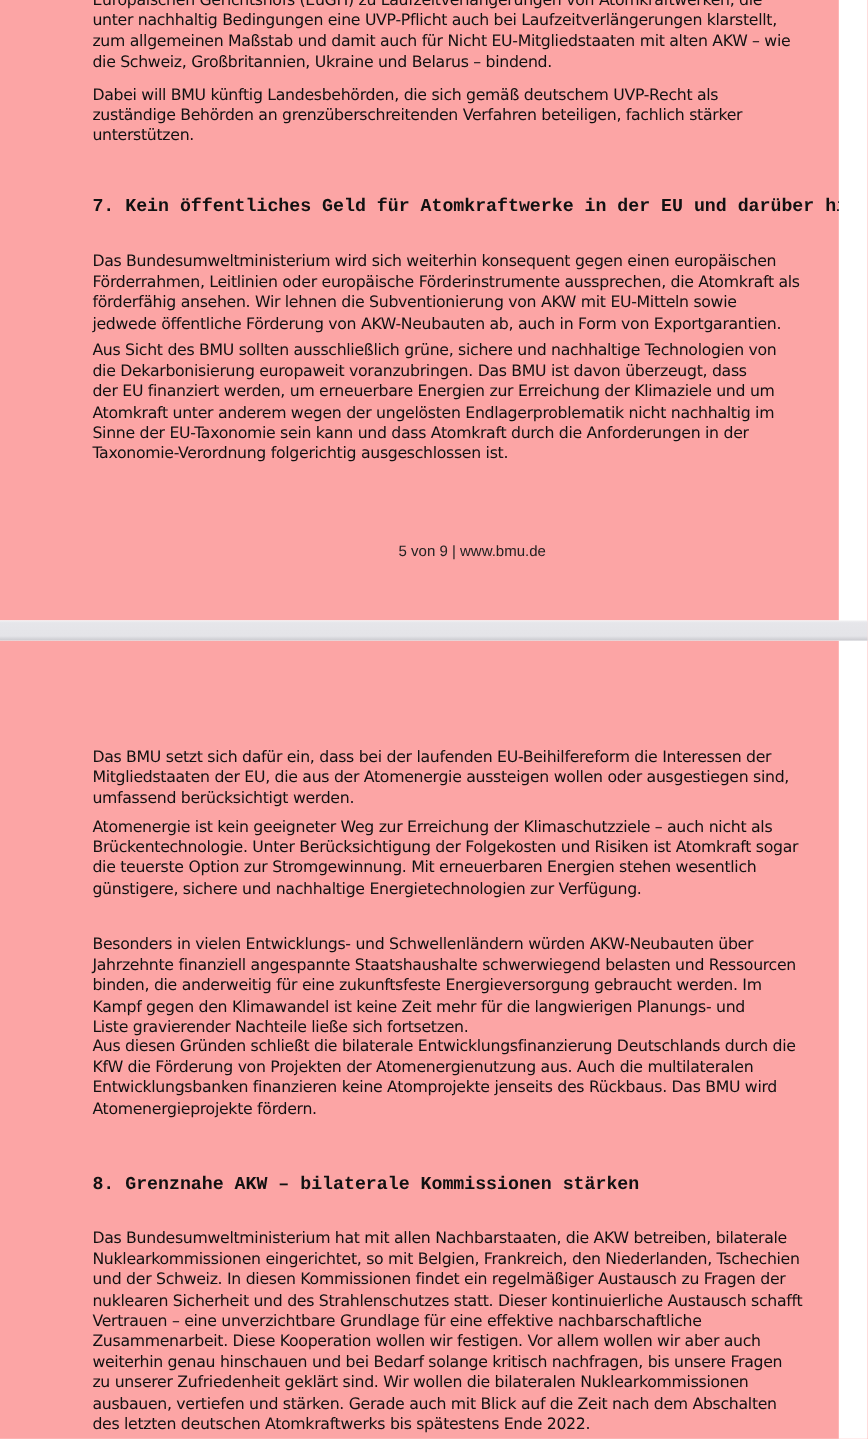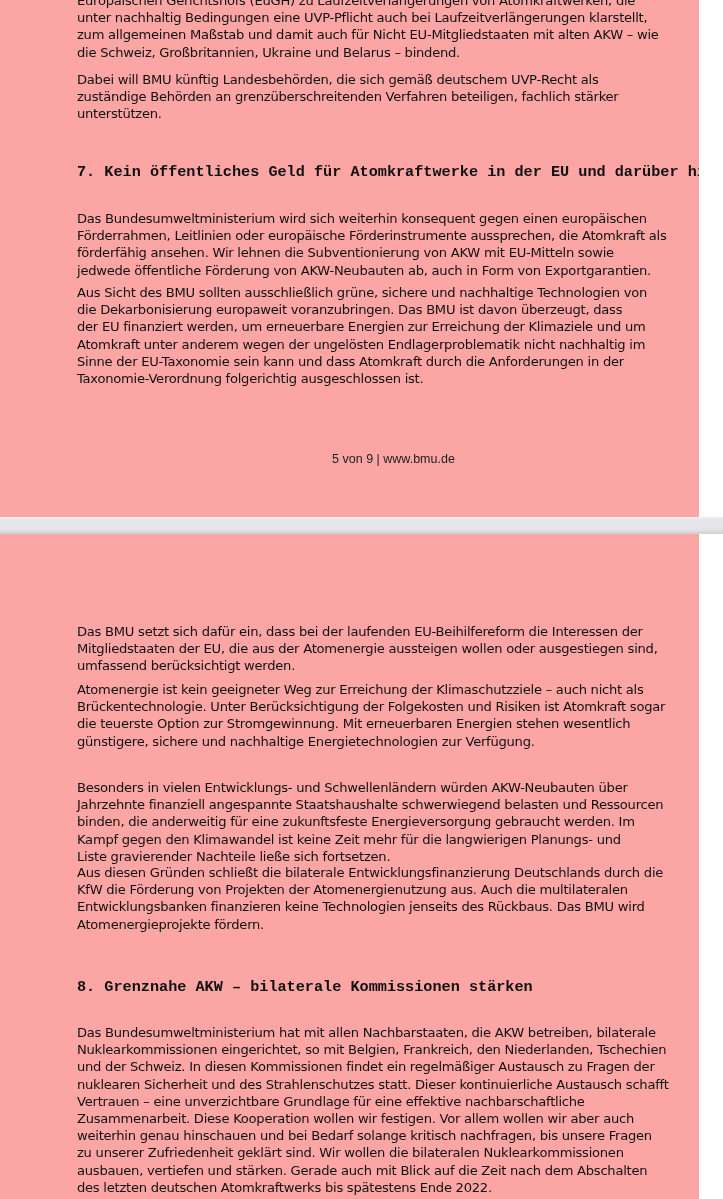--- a/index.html
+++ b/index.html
@@ -78,21 +78,21 @@
   <div class="block para" style="top:222px;margin-top:23px;">
     <span>Besonders in vielen Entwicklungs- und Schwellenländern würden AKW-Neubauten über</span>
     <span>Jahrzehnte finanziell angespannte Staatshaushalte schwerwiegend belasten und Ressourcen</span>
     <span>binden, die anderweitig für eine zukunftsfeste Energieversorgung gebraucht werden. Im</span>
     <span>Kampf gegen den Klimawandel ist keine Zeit mehr für die langwierigen Planungs- und</span>
     <span>Liste gravierender Nachteile ließe sich fortsetzen.</span>
   </div>
   <div class="block para" style="top:330px;">
     <span>Aus diesen Gründen schließt die bilaterale Entwicklungsfinanzierung Deutschlands durch die</span>
     <span>KfW die Förderung von Projekten der Atomenergienutzung aus. Auch die multilateralen</span>
-    <span>Entwicklungsbanken finanzieren keine Technologien jenseits des Rückbaus. Das BMU wird</span>
+    <span>Entwicklungsbanken finanzieren keine Atomprojekte jenseits des Rückbaus. Das BMU wird</span>
     <span>Atomenergieprojekte fördern.</span>
   </div>
   <div class="block heading" style="top:444px;">8. Grenznahe AKW – bilaterale Kommissionen stärken</div>
   <div class="block para" style="top:490px;">
     <span>Das Bundesumweltministerium hat mit allen Nachbarstaaten, die AKW betreiben, bilaterale</span>
     <span>Nuklearkommissionen eingerichtet, so mit Belgien, Frankreich, den Niederlanden, Tschechien</span>
     <span>und der Schweiz. In diesen Kommissionen findet ein regelmäßiger Austausch zu Fragen der</span>
     <span>nuklearen Sicherheit und des Strahlenschutzes statt. Dieser kontinuierliche Austausch schafft</span>
     <span>Vertrauen – eine unverzichtbare Grundlage für eine effektive nachbarschaftliche</span>
     <span>Zusammenarbeit. Diese Kooperation wollen wir festigen. Vor allem wollen wir aber auch</span>

